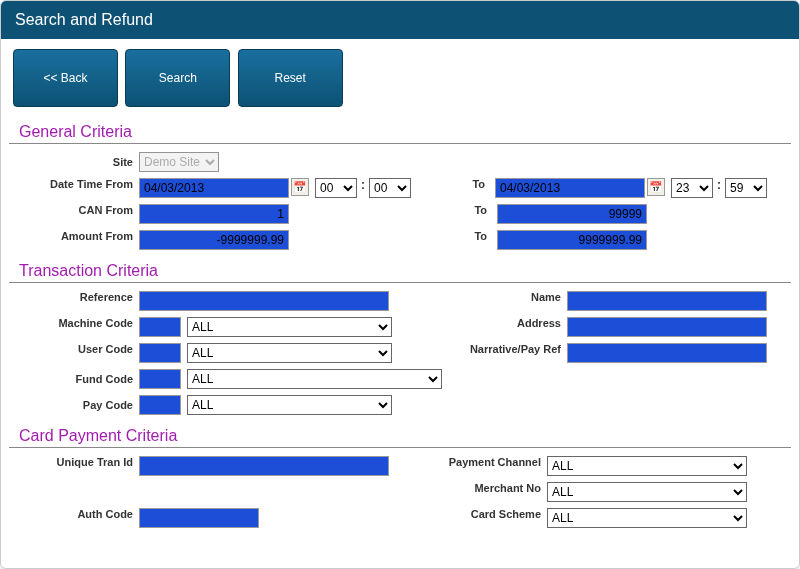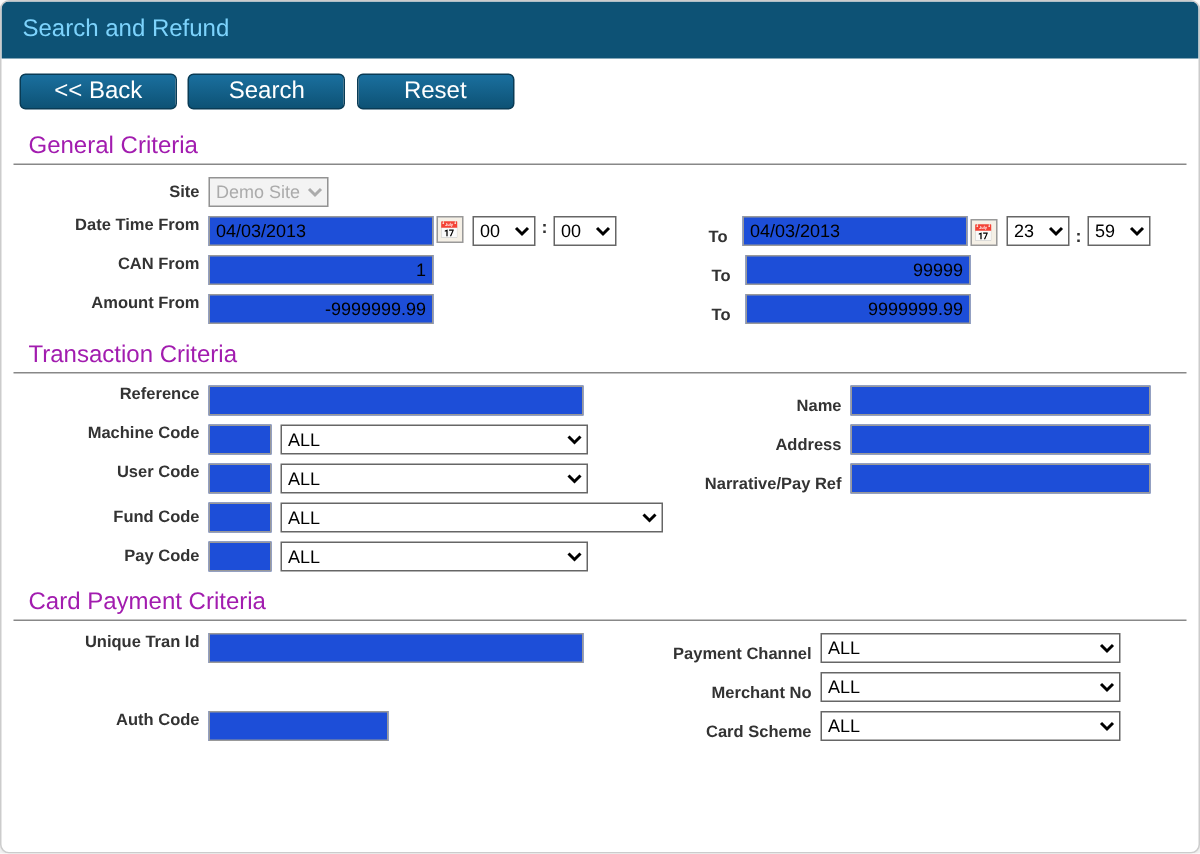--- a/index.html
+++ b/index.html
@@ -1,33 +1,33 @@
 <!DOCTYPE html>
 <html><head>
 <meta charset="utf-8">
 <style>
   * { box-sizing: border-box; margin: 0; padding: 0; }
   body { font-family: "Segoe UI", Arial, sans-serif; font-size: 12px; color: #333; background: #fff; }
   .window { width: 800px; height: 569px; border: 1px solid #ccc; border-radius: 6px; overflow: hidden; background: #fff; box-shadow: 0 2px 8px rgba(0,0,0,0.15); position: relative; }
-  .header { background: #0d5275; color: #7dd3fc; padding: 10px 14px; font-size: 16px; }
+  .header { background: #0d5275; color: #ffffff; padding: 10px 14px; font-size: 16px; }
   .toolbar { padding: 10px 12px 6px 12px; }
-  .btn { display: inline-block; width: 105px; text-align: center; padding: 2px 0; margin-right: 4px; border: 1px solid #093b55; border-radius: 4px; background: linear-gradient(#1a6f9e, #0d5275); color: #fff; font-size: 16px; cursor: pointer; }
+  .btn { display: inline-block; width: 105px; text-align: center; padding: 21px 0; margin-right: 4px; border: 1px solid #093b55; border-radius: 4px; background: linear-gradient(#1a6f9e, #0d5275); color: #fff; font-size: 12px; cursor: pointer; }
   .section-title { font-size: 16px; color: #a21caf; padding: 6px 12px 2px 10px; border-bottom: 1px solid #888; margin: 4px 8px 8px 8px; }
   .form-area { padding: 0 12px; }
   .row { display: flex; align-items: center; margin-bottom: 6px; }
   .lbl { width: 126px; text-align: right; padding-right: 6px; font-weight: bold; font-size: 11px; color: #333; }
   .lbl-right { width: 120px; text-align: right; padding-right: 6px; font-weight: bold; font-size: 11px; color: #333; }
   input[type=text] { border: 1px solid #999; height: 20px; padding: 1px 4px; font-size: 12px; background: #1d4ed8; }
   input.num { text-align: right; }
   select { border: 1px solid #666; height: 20px; font-size: 12px; background: #fff; }
   .sel-small { width: 42px; }
   .colon { padding: 0 4px; font-weight: bold; }
   .cal-icon { display: inline-flex; width: 18px; height: 18px; align-items: center; justify-content: center; border: 1px solid #999; background: #f5f0e6; margin-left: 2px; margin-right: 6px; font-size: 11px; cursor: pointer; color: #c33; }
   .left-col { display: flex; }
-  .right-col { display: flex; align-items: flex-end; margin-left: auto; }
+  .right-col { display: flex; align-items: flex-start; margin-left: auto; }
   .spacer-mid { flex: 1; }
   .w150 { width: 150px; }
   .w120 { width: 120px; }
   .w40 { width: 42px; }
   .w250 { width: 250px; }
   .w200 { width: 200px; }
   .w38 { width: 38px; }
   .mask-text { font-size: 11px; padding: 0 6px; color: #444; }
   .disabled-sel { background: #eee; color: #888; }
 </style>

